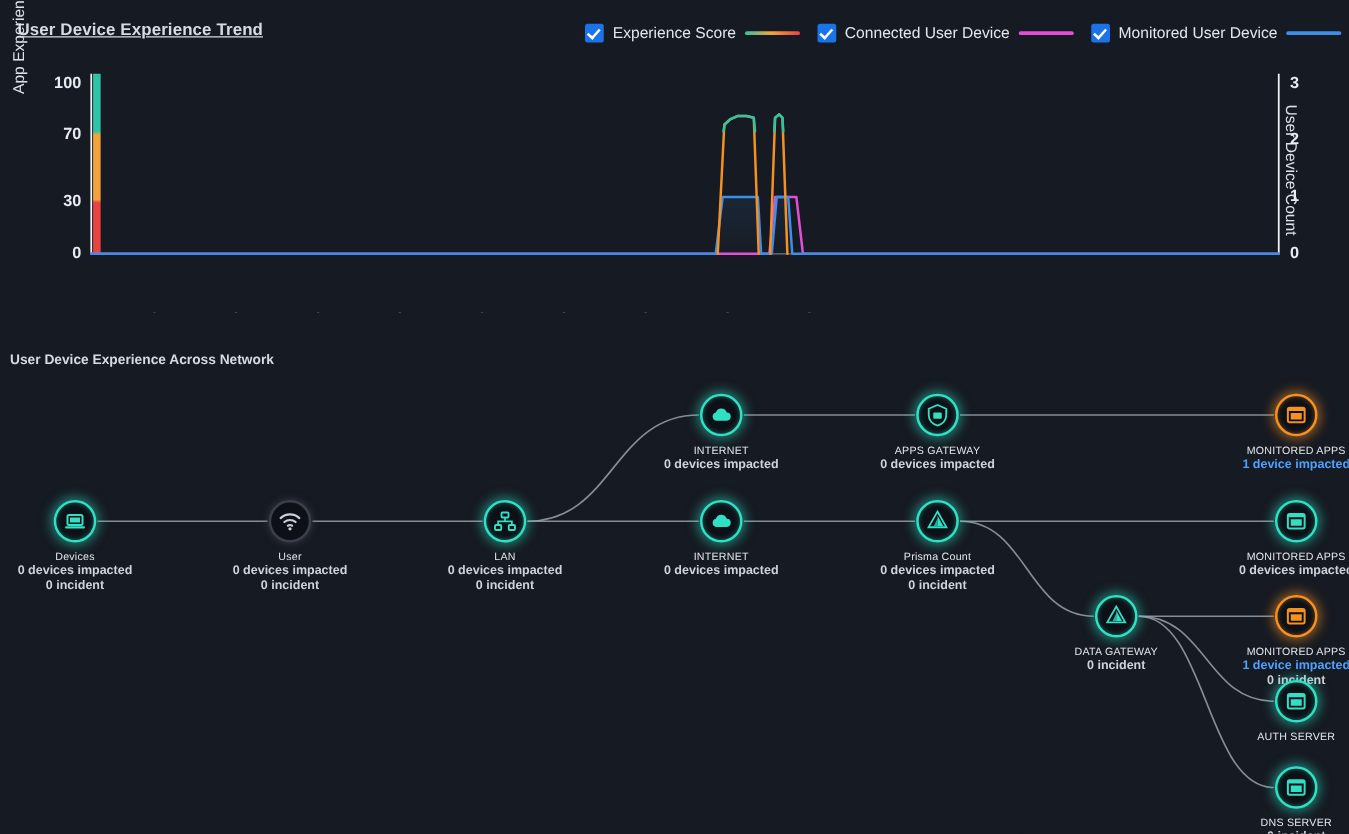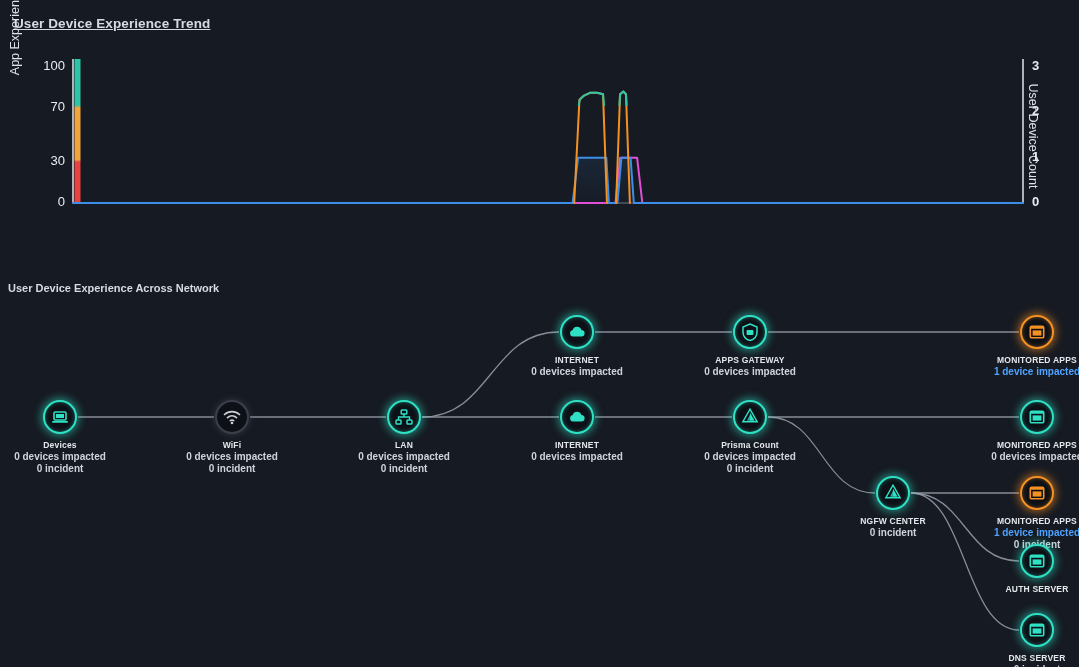--- a/index.html
+++ b/index.html
@@ -101,21 +101,21 @@
     color: #dfe2e8;
     transform: rotate(90deg);
     transform-origin: left top;
     text-align: center;
     white-space: nowrap;
   }
   .ytick {
     position: absolute;
     font-size: 13px;
     color: #e9ecf1;
-    font-weight: 400;
+    font-weight: 700;
     text-align: right;
     width: 40px;
   }
   .ytick-r {
     position: absolute;
     font-size: 13px;
     color: #e9ecf1;
     font-weight: 700;
     text-align: left;
     width: 40px;
@@ -179,40 +179,57 @@
     box-shadow: 0 0 9px 2px rgba(245,144,35,.6), inset 0 0 4px rgba(245,144,35,.4);
   }
   .node-ring.dark {
     border: 2px solid #3a3f4a;
     box-shadow: 0 0 6px 1px rgba(70,76,88,.5);
   }
   .node-ring svg { display: block; }
   .node-name {
     margin-top: 5px;
     font-size: 8.5px;
-    font-weight: 700;
+    font-weight: 400;
     color: #e4e7ec;
     letter-spacing: .2px;
     line-height: 12px;
   }
   .node-sub {
     font-size: 10px;
     font-weight: 700;
     color: #cfd3da;
     line-height: 12px;
   }
   .node-sub.impacted { color: #4da3ff; }
 </style>
 </head>
 <body>
 
 <div id="trend-panel">
 
   <div id="trend-title">User Device Experience Trend</div>
 
+  <div id="legend">
+    <div class="legend-item">
+      <span class="legend-cb"></span>
+      <span class="legend-label">Experience Score</span>
+      <span class="legend-line ll-exp"></span>
+    </div>
+    <div class="legend-item">
+      <span class="legend-cb"></span>
+      <span class="legend-label">Connected User Device</span>
+      <span class="legend-line ll-con"></span>
+    </div>
+    <div class="legend-item">
+      <span class="legend-cb"></span>
+      <span class="legend-label">Monitored User Device</span>
+      <span class="legend-line ll-mon"></span>
+    </div>
+  </div>
 
   <div id="plot-wrap">
     <div id="y-left-title">App Experience Score</div>
     <div id="y-right-title">User Device Count</div>
     <svg id="plot-svg" width="1079" height="210">
         <defs>
           <linearGradient id="scoreGrad" x1="0" y1="167" x2="0" y2="31" gradientUnits="userSpaceOnUse">
             <stop offset="0%" stop-color="#e8433f"></stop>
             <stop offset="30%" stop-color="#e8433f"></stop>
             <stop offset="32%" stop-color="#f2a33c"></stop>
@@ -271,21 +288,21 @@
       </div>
       <div class="node" style="left: 232px; top: 150px;">
         <div class="node-ring dark" style="color: rgb(201, 206, 216);">
           <svg width="24" height="24" viewBox="0 0 24 24">
             <path d="M4.5 9.5a11 11 0 0 1 15 0" fill="none" stroke="currentColor" stroke-width="1.7" stroke-linecap="round"></path>
             <path d="M7.5 12.6a7 7 0 0 1 9 0" fill="none" stroke="currentColor" stroke-width="1.7" stroke-linecap="round"></path>
             <path d="M10.3 15.6a3 3 0 0 1 3.4 0" fill="none" stroke="currentColor" stroke-width="1.7" stroke-linecap="round"></path>
             <circle cx="12" cy="18" r="1.3" fill="currentColor"></circle>
           </svg>
         </div>
-        <div class="node-name">WiFi</div>
+        <div class="node-name">User</div>
         <div class="node-sub">0 devices impacted</div>
         <div class="node-sub">0 incident</div>
       </div>
       <div class="node" style="left: 404px; top: 150px;">
         <div class="node-ring teal" style="color: rgb(46, 224, 196);">
           <svg width="24" height="24" viewBox="0 0 24 24">
             <rect x="9.2" y="5" width="5.6" height="4" rx=".8" fill="none" stroke="currentColor" stroke-width="1.5"></rect>
             <rect x="4" y="15" width="5" height="4" rx=".8" fill="none" stroke="currentColor" stroke-width="1.5"></rect>
             <rect x="15" y="15" width="5" height="4" rx=".8" fill="none" stroke="currentColor" stroke-width="1.5"></rect>
             <path d="M12 9v3M6.5 15v-3h11v3" fill="none" stroke="currentColor" stroke-width="1.4"></path>
@@ -358,21 +375,21 @@
         <div class="node-sub">0 devices impacted</div>
       </div>
       <div class="node" style="left: 893px; top: 226px;">
         <div class="node-ring teal" style="color: rgb(46, 224, 196);">
           <svg width="24" height="24" viewBox="0 0 24 24">
             <path d="M12 4.2l7.2 12.6H4.8L12 4.2z" fill="none" stroke="currentColor" stroke-width="1.4"></path>
             <path d="M12 7.5l4.6 8.2H12V7.5z" fill="currentColor"></path>
             <path d="M12 9.5l-3 6.2h3V9.5z" fill="currentColor" opacity=".75"></path>
           </svg>
         </div>
-        <div class="node-name">NGFW CENTER</div>
+        <div class="node-name">DATA GATEWAY</div>
         <div class="node-sub">0 incident</div>
       </div>
       <div class="node" style="left: 1037px; top: 226px;">
         <div class="node-ring orange" style="color: rgb(245, 144, 35);">
           <svg width="24" height="24" viewBox="0 0 24 24">
             <rect x="5.3" y="6.2" width="13.4" height="11.6" rx="1.4" fill="none" stroke="currentColor" stroke-width="1.6"></rect>
             <rect x="5.3" y="6.2" width="13.4" height="2.6" rx="1.2" fill="currentColor"></rect>
             <rect x="7.6" y="10.4" width="8.8" height="5.2" fill="currentColor"></rect>
           </svg>
         </div>

